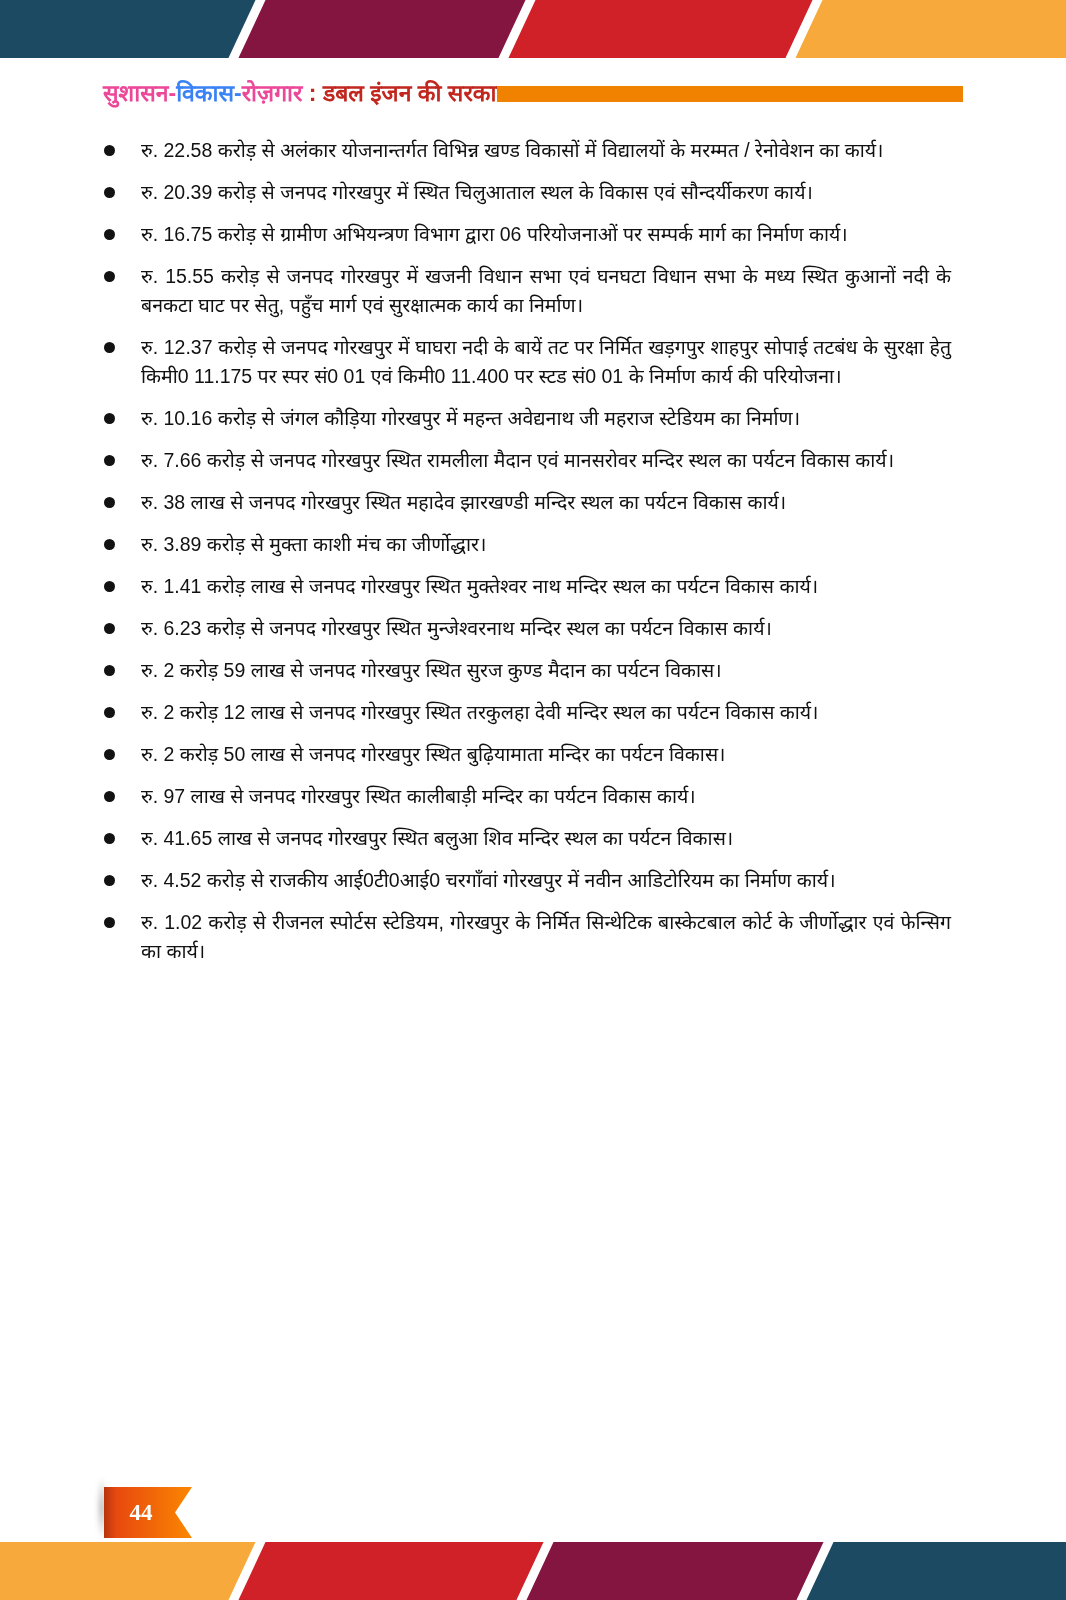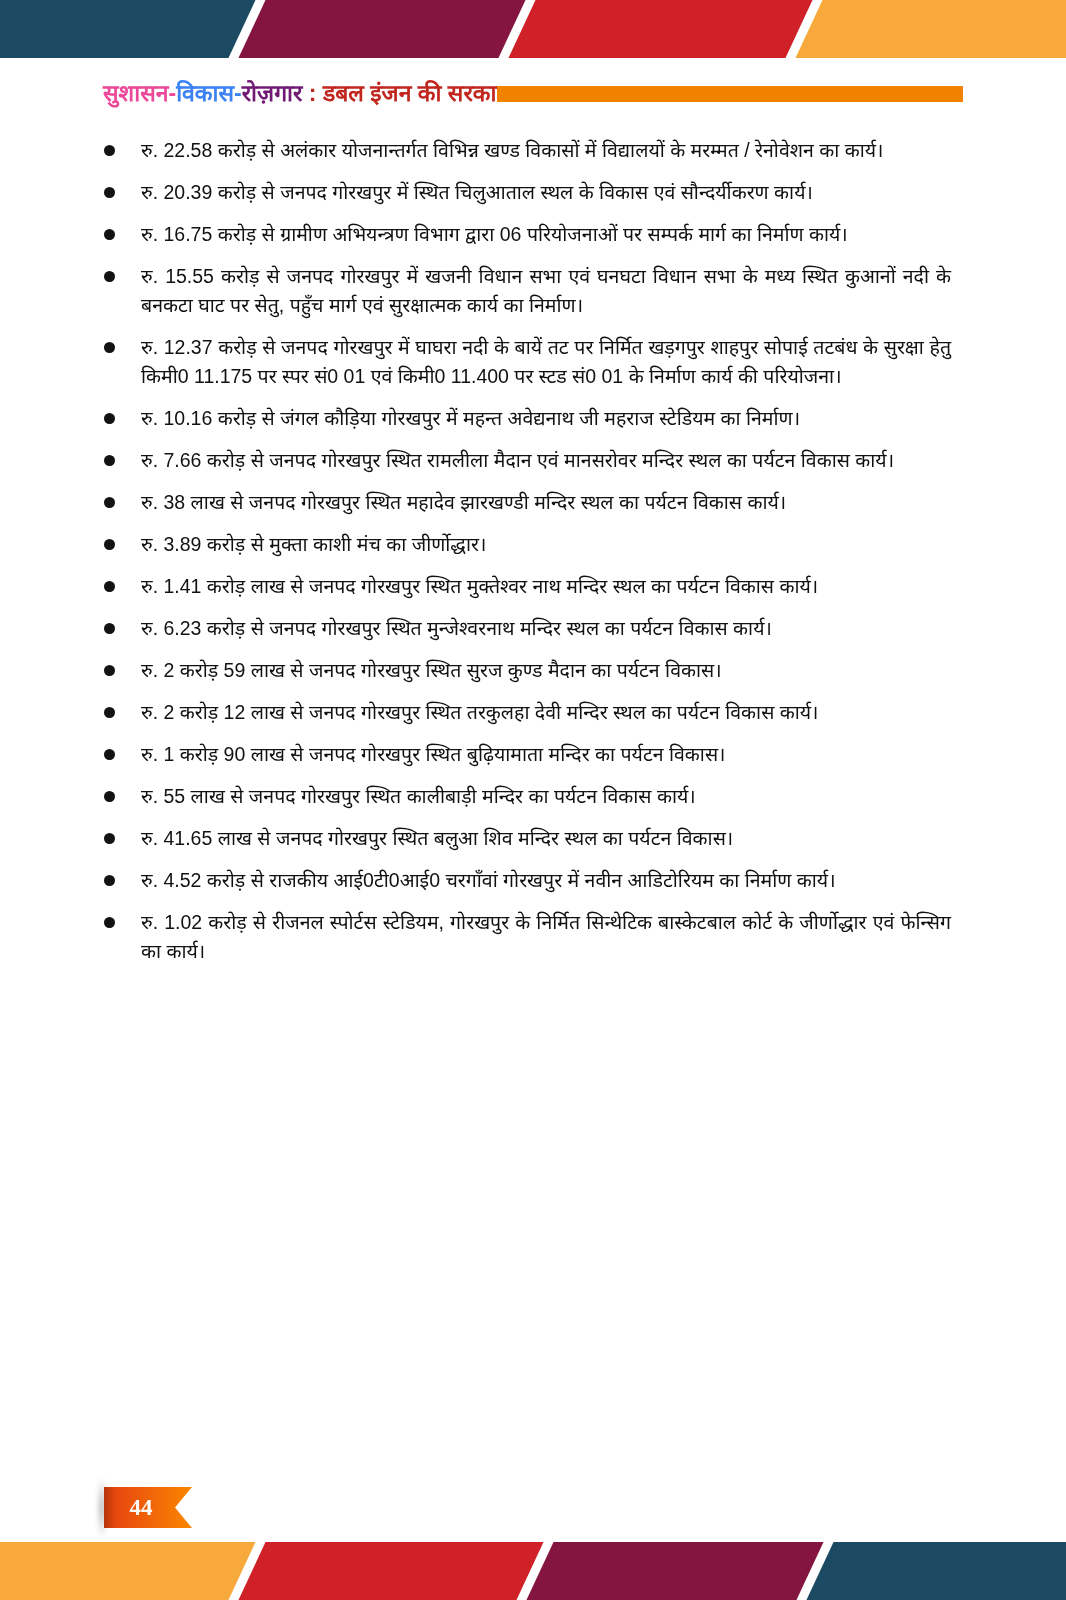--- a/index.html
+++ b/index.html
@@ -28,21 +28,21 @@
   .band-bottom .s3{left:540px;width:270px;}
   .band-bottom .s4{left:820px;width:330px;}
   
   .header-row{position:absolute;left:103px;top:76px;width:860px;height:34px;}
   .page-title{
     margin:0;font-size:23px;font-weight:bold;line-height:34px;
     letter-spacing:0px;white-space:nowrap;display:inline-block;
   }
   .seg-0{color:#ec4899;}
   .seg-1{color:#3b82f6;}
-  .seg-2{color:#701a75;}
+  .seg-2{color:#ec4899;}
   .seg-3{color:#c1271f;}
   .title-accent-bar{
     position:absolute;left:394px;top:10px;width:466px;height:16px;
     background:#f08200;
   }
   
   .project-list{
     position:absolute;left:103px;top:136px;width:860px;
     margin:0;padding:0;list-style:none;
   }
@@ -57,21 +57,21 @@
     flex:1;font-size:19.5px;line-height:29px;color:#111111;
     text-align:justify;text-justify:inter-word;
   }
   
   .ribbon-shadow{
     position:absolute;left:96px;top:1476px;width:12px;height:64px;
     background:radial-gradient(ellipse at center,rgba(60,60,60,0.35),rgba(60,60,60,0) 70%);
     filter:blur(2px);
   }
   .page-ribbon{
-    position:absolute;left:104px;top:1487px;width:88px;height:41px;
+    position:absolute;left:104px;top:1487px;width:88px;height:51px;
     background:linear-gradient(90deg,#b5350c 0%,#e8490f 14%,#fb8700 100%);
     clip-path:polygon(0 0,100% 0,calc(100% - 17px) 50%,100% 100%,0 100%);
     display:flex;align-items:center;justify-content:center;
   }
   .page-num{
     font-family:"Liberation Serif","DejaVu Serif",serif;
     font-size:23px;font-weight:bold;color:#ffffff;
     padding-right:14px;
   }
 </style>
@@ -138,25 +138,25 @@
   <li>
       <span class="bullet"></span>
       <span class="item-text">रु. 2 करोड़ 59 लाख से जनपद गोरखपुर स्थित सुरज कुण्ड मैदान का पर्यटन विकास।</span>
     </li>
   <li>
       <span class="bullet"></span>
       <span class="item-text">रु. 2 करोड़ 12 लाख से जनपद गोरखपुर स्थित तरकुलहा देवी मन्दिर स्थल का पर्यटन विकास कार्य।</span>
     </li>
   <li>
       <span class="bullet"></span>
-      <span class="item-text">रु. 1 करोड़ 90 लाख से जनपद गोरखपुर स्थित बुढ़ियामाता मन्दिर का पर्यटन विकास।</span>
+      <span class="item-text">रु. 2 करोड़ 50 लाख से जनपद गोरखपुर स्थित बुढ़ियामाता मन्दिर का पर्यटन विकास।</span>
     </li>
   <li>
       <span class="bullet"></span>
-      <span class="item-text">रु. 55 लाख से जनपद गोरखपुर स्थित कालीबाड़ी मन्दिर का पर्यटन विकास कार्य।</span>
+      <span class="item-text">रु. 97 लाख से जनपद गोरखपुर स्थित कालीबाड़ी मन्दिर का पर्यटन विकास कार्य।</span>
     </li>
   <li>
       <span class="bullet"></span>
       <span class="item-text">रु. 41.65 लाख से जनपद गोरखपुर स्थित बलुआ शिव मन्दिर स्थल का पर्यटन विकास।</span>
     </li>
   <li>
       <span class="bullet"></span>
       <span class="item-text">रु. 4.52 करोड़ से राजकीय आई0टी0आई0 चरगाँवां गोरखपुर में नवीन आडिटोरियम का निर्माण कार्य।</span>
     </li>
   <li>

